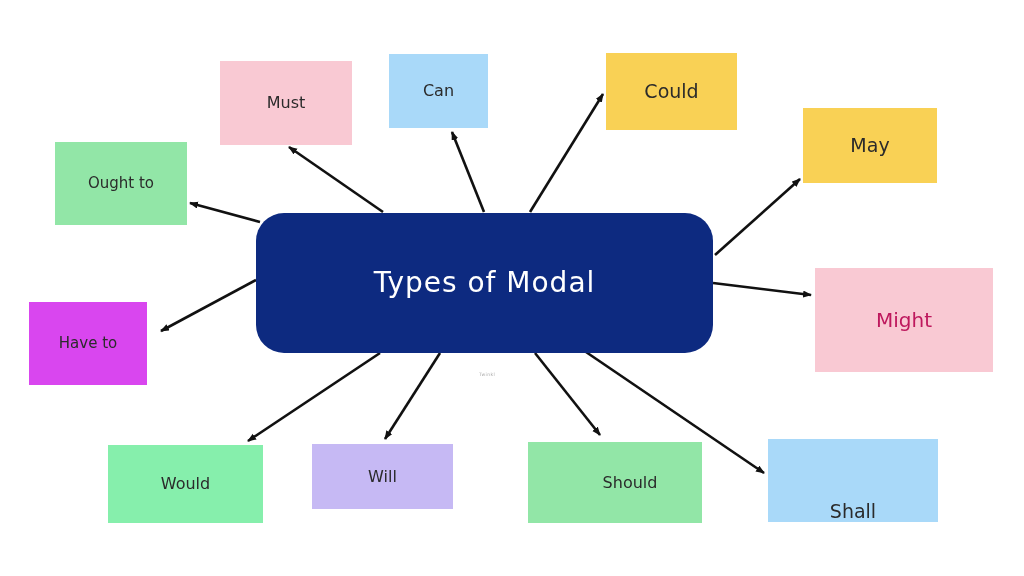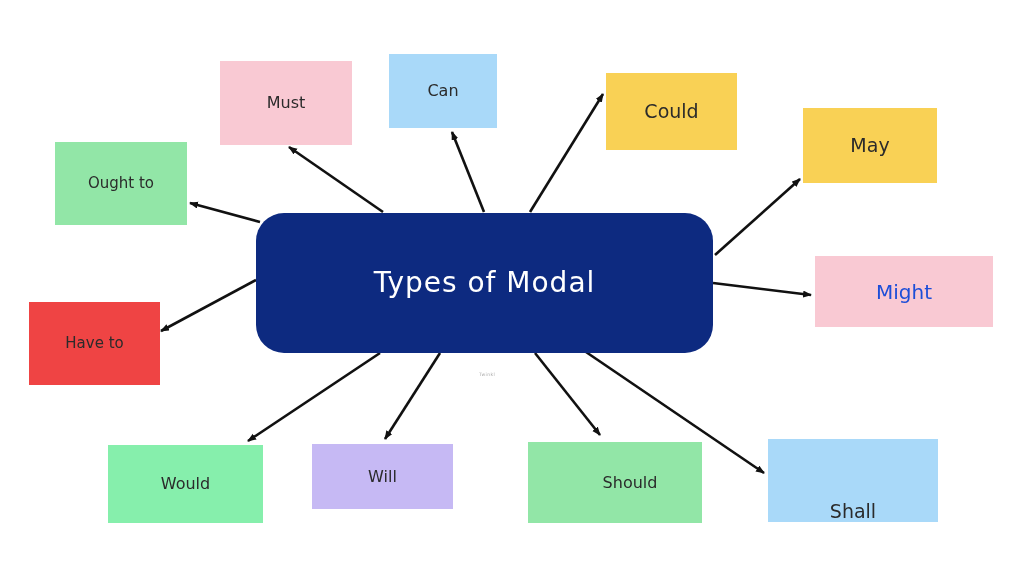--- a/index.html
+++ b/index.html
@@ -81,36 +81,36 @@
       <line x1="586" y1="352" x2="764" y2="473" stroke="#111111" stroke-width="2.6" marker-end="url(#ah)"></line>
     </svg>
 
   <div class="node center-node" id="center-node" style="left: 256px; top: 213px; width: 457px; height: 140px; background: rgb(13, 42, 128); color: rgb(255, 255, 255);">
     <span class="label">Types of Modal</span>
   </div>
 
   <div class="node" style="left: 220px; top: 61px; width: 132px; height: 84px; background: rgb(249, 201, 211); font-size: 16px; color: rgb(43, 43, 43);">
     <span class="label">Must</span>
   </div>
-  <div class="node" style="left: 389px; top: 54px; width: 108px; height: 74px; background: rgb(169, 217, 249); font-size: 16px; color: rgb(43, 43, 43);">
+  <div class="node" style="left: 389px; top: 54px; width: 99px; height: 74px; background: rgb(169, 217, 249); font-size: 16px; color: rgb(43, 43, 43);">
     <span class="label">Can</span>
   </div>
-  <div class="node" style="left: 606px; top: 53px; width: 131px; height: 77px; background: rgb(249, 209, 85); font-size: 19px; color: rgb(43, 43, 43); margin-top: 20px;">
+  <div class="node" style="left: 606px; top: 53px; width: 131px; height: 77px; background: rgb(249, 209, 85); font-size: 19px; color: rgb(43, 43, 43);">
     <span class="label">Could</span>
   </div>
   <div class="node" style="left: 803px; top: 108px; width: 134px; height: 75px; background: rgb(249, 209, 85); font-size: 19px; color: rgb(43, 43, 43);">
     <span class="label">May</span>
   </div>
-  <div class="node" style="left: 815px; top: 256px; width: 178px; height: 71px; background: rgb(249, 201, 211); font-size: 20px; color: #1d4ed8;">
+  <div class="node" style="left: 815px; top: 268px; width: 178px; height: 104px; background: rgb(249, 201, 211); font-size: 20px; color: #be185d;">
     <span class="label">Might</span>
   </div>
   <div class="node" style="left: 55px; top: 142px; width: 132px; height: 83px; background: rgb(146, 230, 167); font-size: 15px; color: rgb(43, 43, 43);">
     <span class="label">Ought to</span>
   </div>
-  <div class="node" style="left: 29px; top: 302px; width: 131px; height: 83px; background: #ef4444; font-size: 15px; color: rgb(43, 43, 43); text-align: right;">
+  <div class="node" style="left: 29px; top: 302px; width: 118px; height: 83px; background: #d946ef; font-size: 15px; color: rgb(43, 43, 43); text-align: right;">
     <span class="label">Have to</span>
   </div>
   <div class="node" style="left: 108px; top: 445px; width: 155px; height: 78px; background: #86efac; font-size: 16px; color: rgb(43, 43, 43);">
     <span class="label">Would</span>
   </div>
   <div class="node" style="left: 312px; top: 444px; width: 141px; height: 65px; background: rgb(198, 185, 244); font-size: 16px; color: rgb(43, 43, 43);">
     <span class="label">Will</span>
   </div>
   <div class="node" style="left: 528px; top: 442px; width: 144px; height: 81px; background: rgb(146, 230, 167); font-size: 16px; color: rgb(43, 43, 43); padding-left: 30px;">
     <span class="label">Should</span>

